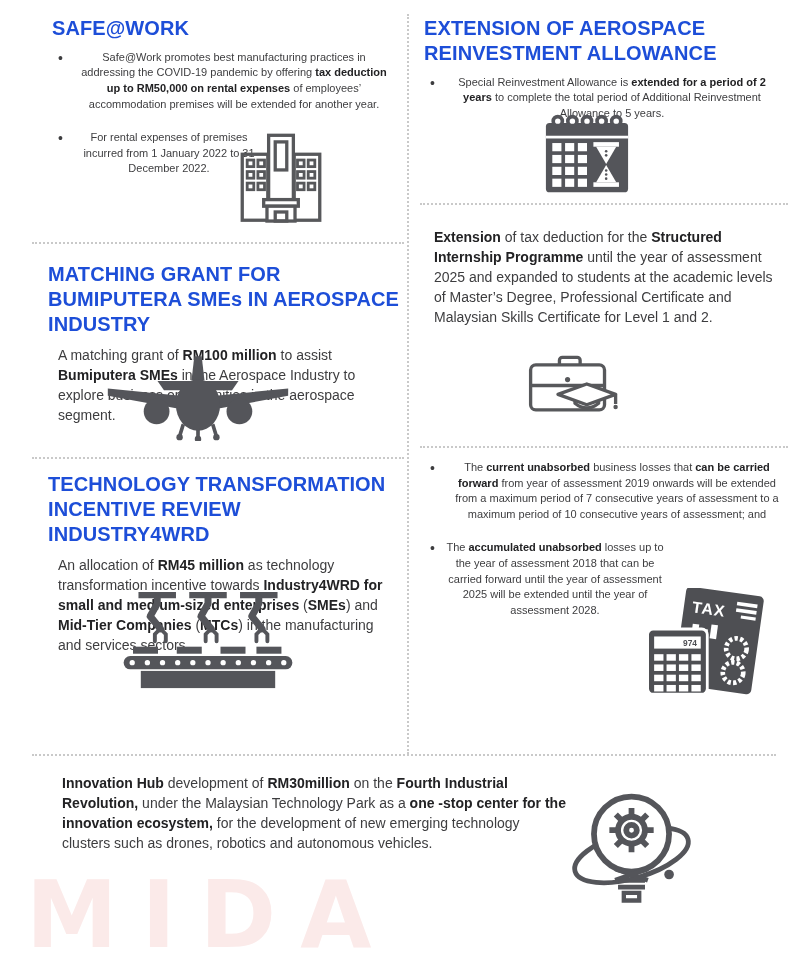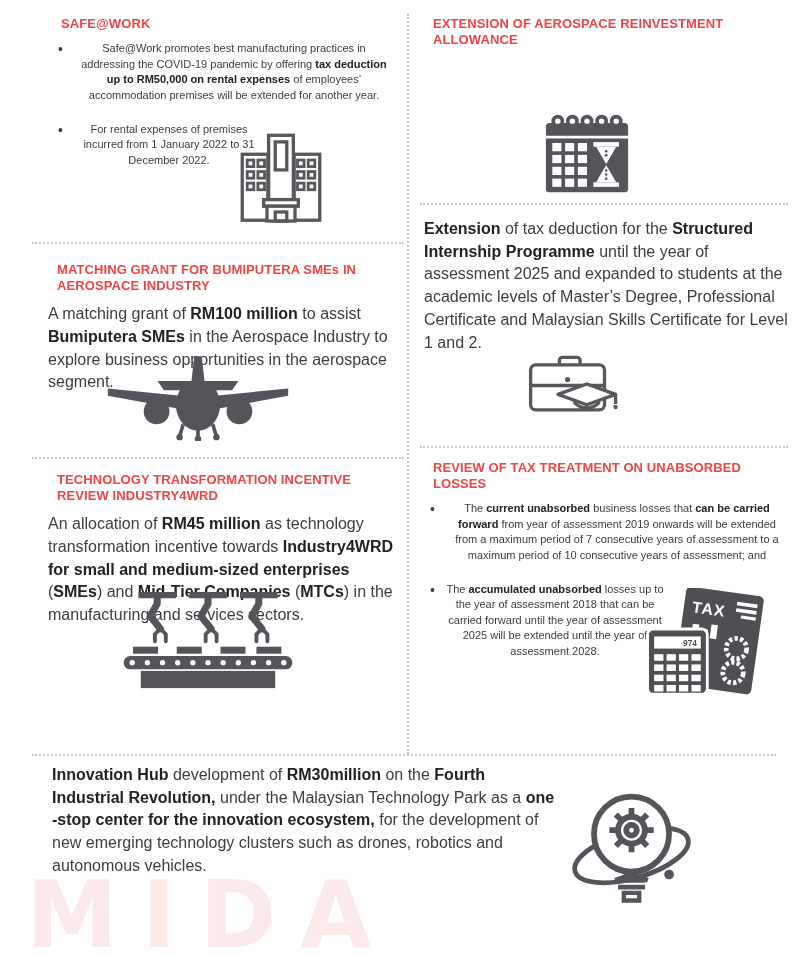--- a/index.html
+++ b/index.html
@@ -1,21 +1,21 @@
 <!DOCTYPE html>
 <html><head>
 <meta charset="utf-8">
 <style>
   html,body{margin:0;padding:0;background:#ffffff;}
   .page{position:relative;width:800px;height:957px;background:#fff;overflow:hidden;
         font-family:"Liberation Sans",sans-serif;}
   .sec{position:absolute;}
-  .sec h2{margin:0 0 9px 9px;color:#ef4444;font-size:13px;line-height:1.24;
+  .sec h2{margin:0 0 9px 0;color:#1d4ed8;font-size:20px;line-height:1.24;
           font-weight:800;letter-spacing:.1px;}
-  .body{font-size:16px;line-height:1.42;color:#3d3d3f;margin:0;}
+  .body{font-size:14px;line-height:1.42;color:#3d3d3f;margin:10px;}
   .body .b, li .b{font-weight:700;color:#222224;}
   ul{list-style:none;margin:0;padding:0;}
   li{position:relative;padding-left:22px;margin:0 0 18px 0;
      font-size:11px;line-height:1.42;color:#3d3d3f;text-align:center;}
   li::before{content:"\2022";position:absolute;left:6px;top:-1px;color:#3d3d3f;font-size:14px;}
   li.narrow{width:190px;}
   li.narrow2{width:218px;margin-bottom:0;}
   .hdiv{position:absolute;border-top:2px dotted #c9c9c9;height:0;}
   .vdiv{position:absolute;border-left:2px dotted #c9c9c9;width:0;}
   .icon{position:absolute;}
@@ -149,20 +149,23 @@
           <circle cx="148.8" cy="90.5" r="3.4"></circle>
           <circle cx="168.2" cy="90.5" r="3.4"></circle>
         <circle cx="187.6" cy="90.5" r="3.4"></circle>
           <circle cx="207" cy="90.5" r="3.4"></circle>
       </g>
     </svg>
   </div>
 
   <div class="sec s-reinv">
     <h2>EXTENSION OF AEROSPACE REINVESTMENT ALLOWANCE</h2>
+    <ul>
+      <li><span>Special Reinvestment Allowance is </span><span class="b">extended for a period of 2 years</span><span> to complete the total period of Additional Reinvestment Allowance to 5 years.</span></li>
+    </ul>
   </div>
   <div class="icon ic-calendar">
     <svg width="92" height="84" viewBox="0 0 100 92">
       <rect x="5" y="12" width="90" height="76" rx="4" fill="#54555a"></rect>
       <g fill="#fff" stroke="#54555a" stroke-width="4">
         <circle cx="18" cy="10" r="5"></circle>
           <circle cx="34" cy="10" r="5"></circle>
           <circle cx="50" cy="10" r="5"></circle>
         <circle cx="66" cy="10" r="5"></circle>
           <circle cx="82" cy="10" r="5"></circle>
@@ -208,21 +211,20 @@
         <circle cx="63" cy="41" r="3.5" fill="#57585b" stroke="none"></circle>
         <path d="M73,63 v10 q16,13 32,0 v-10" fill="#fff"></path>
         <polygon points="89,47 128,61 89,75 50,61" fill="#fff"></polygon>
         <path d="M128,61 v13"></path>
         <circle cx="128" cy="78" r="3" fill="#57585b" stroke="none"></circle>
       </g>
     </svg>
   </div>
 
   <div class="sec s-unabs">
-    <h2>REVIEW OF TAX TREATMENT ON UNABSORBED LOSSES</h2>
     <ul>
       <li><span>The </span><span class="b">current unabsorbed</span><span> business losses that </span><span class="b">can be carried forward</span><span> from year of assessment 2019 onwards will be extended from a maximum period of 7 consecutive years of assessment to a maximum period of 10 consecutive years of assessment; and</span></li>
       <li class="narrow2"><span>The </span><span class="b">accumulated unabsorbed</span><span> losses up to the year of assessment 2018 that can be carried forward until the year of assessment 2025 will be extended until the year of assessment 2028.</span></li>
     </ul>
   </div>
   <div class="icon ic-tax">
     <svg width="138" height="110" viewBox="0 0 148 118">
       <g transform="rotate(8 80 58)">
         <rect x="40" y="3" width="84" height="106" rx="5" fill="#4e4f53"></rect>
         <text x="49" y="30" fill="#fff" font-size="17" font-weight="bold" letter-spacing="1">TAX</text>

